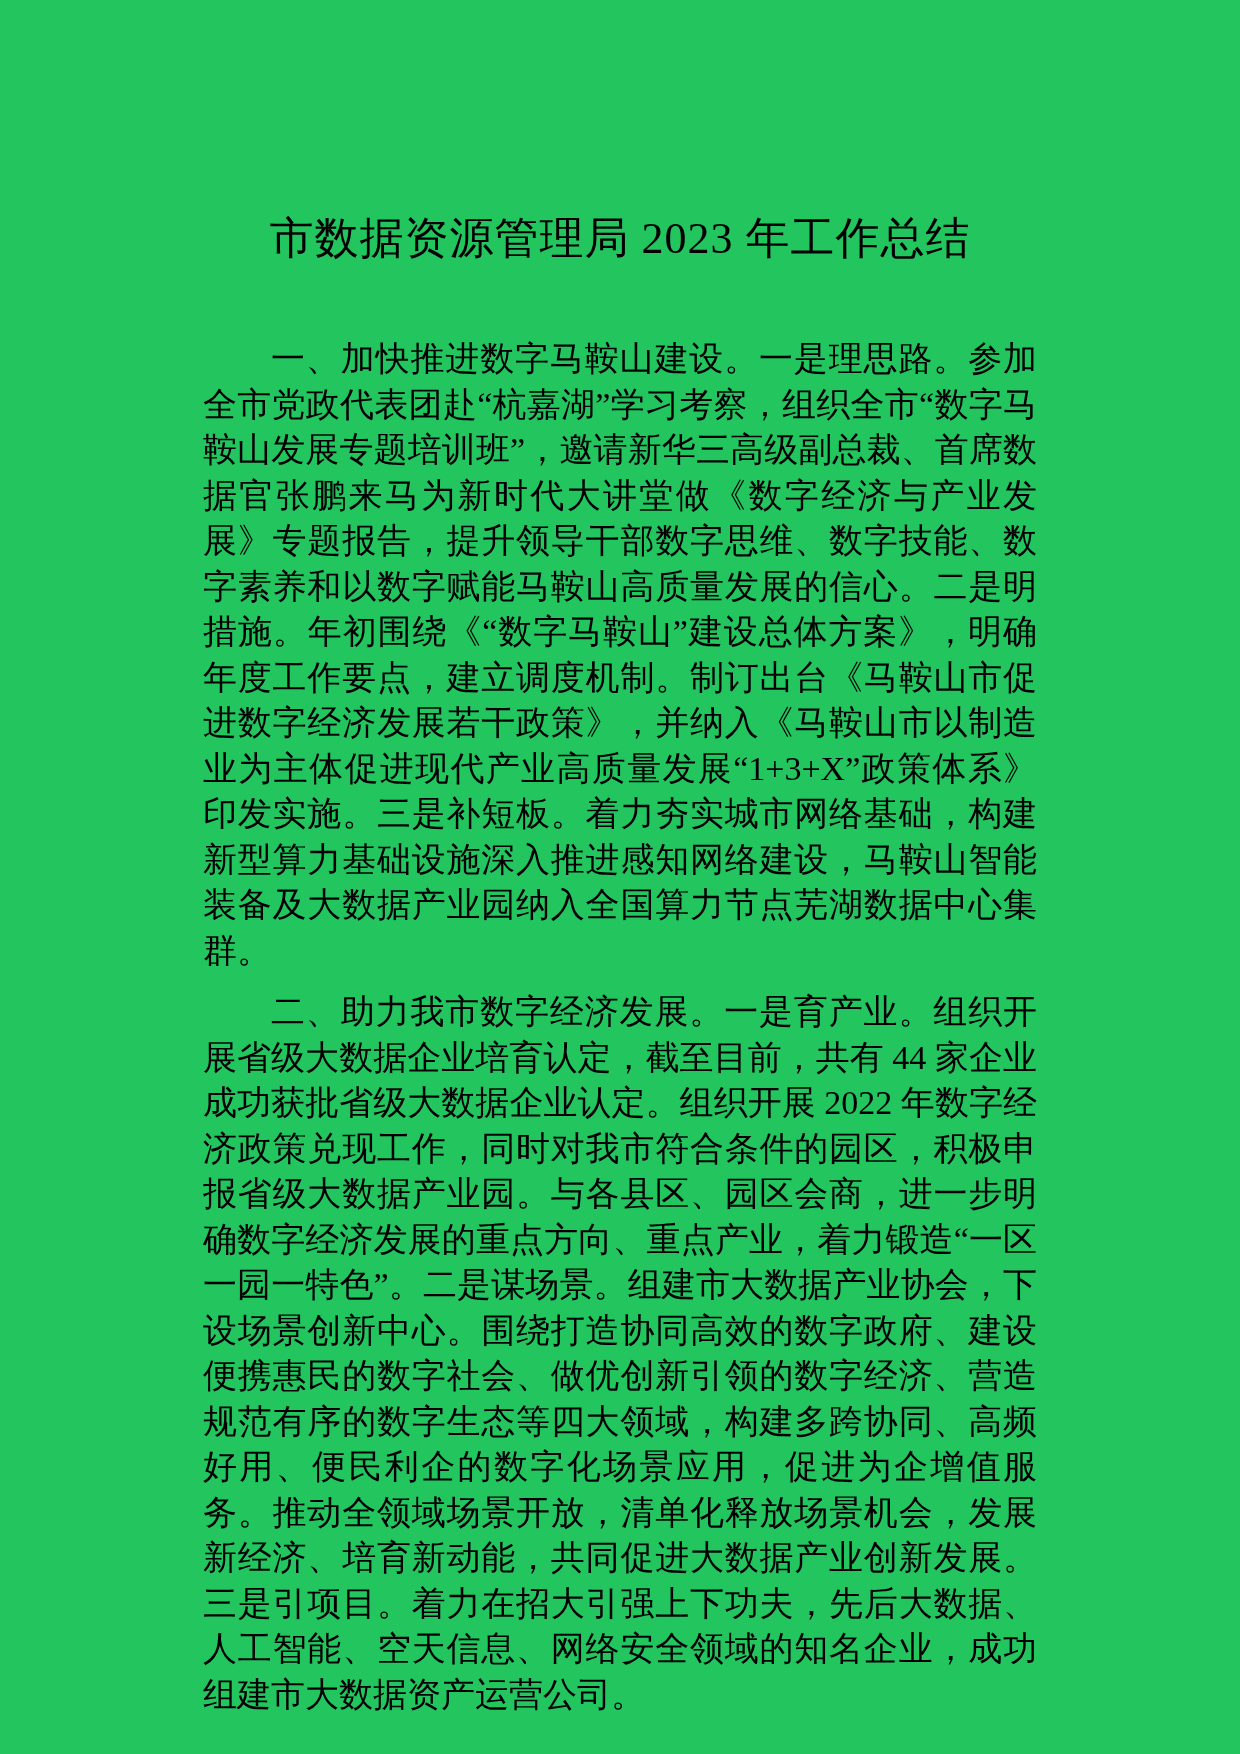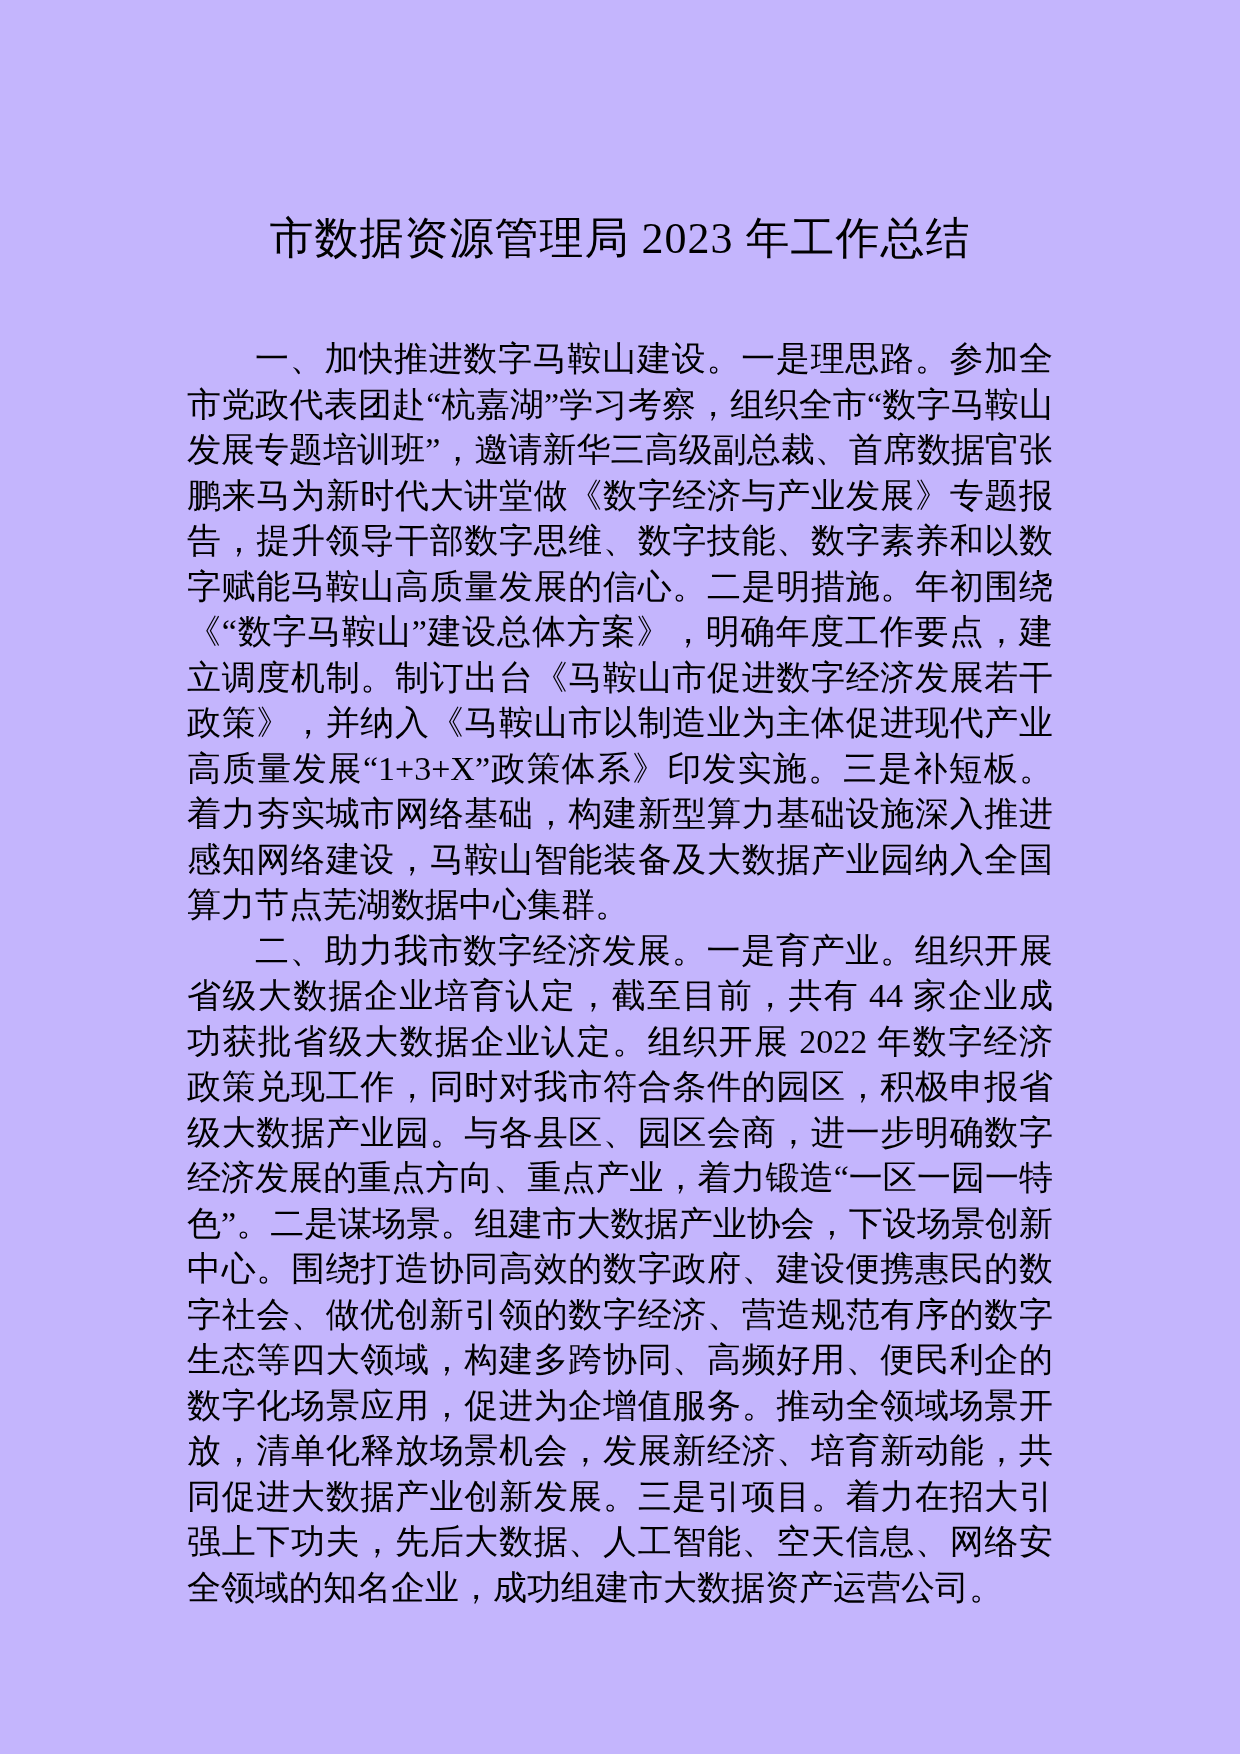--- a/index.html
+++ b/index.html
@@ -5,42 +5,42 @@
   html, body {
     margin: 0;
     padding: 0;
     background: #ffffff;
   }
   .page {
     position: relative;
     width: 1240px;
     height: 1754px;
     margin: 0 auto;
-    background: #c4b5fd;
+    background: #22c55e;
     color: #000000;
     box-sizing: border-box;
     padding: 0 187px;
     overflow: hidden;
     font-family: "Liberation Serif", serif;
   }
   .doc-title {
     margin: 0;
     padding-top: 212px;
     font-size: 44px;
     line-height: 54px;
     font-weight: 400;
     text-align: center;
     letter-spacing: 1px;
     white-space: nowrap;
   }
   .doc-body {
     margin-top: 70px;
   }
   .doc-body p {
-    margin: 0;
+    margin: 16px;
     font-size: 34px;
     line-height: 45.5px;
     text-indent: 2em;
     text-align: justify;
     text-justify: inter-ideograph;
     word-break: break-all;
   }
 </style>
 </head>
 <body>

